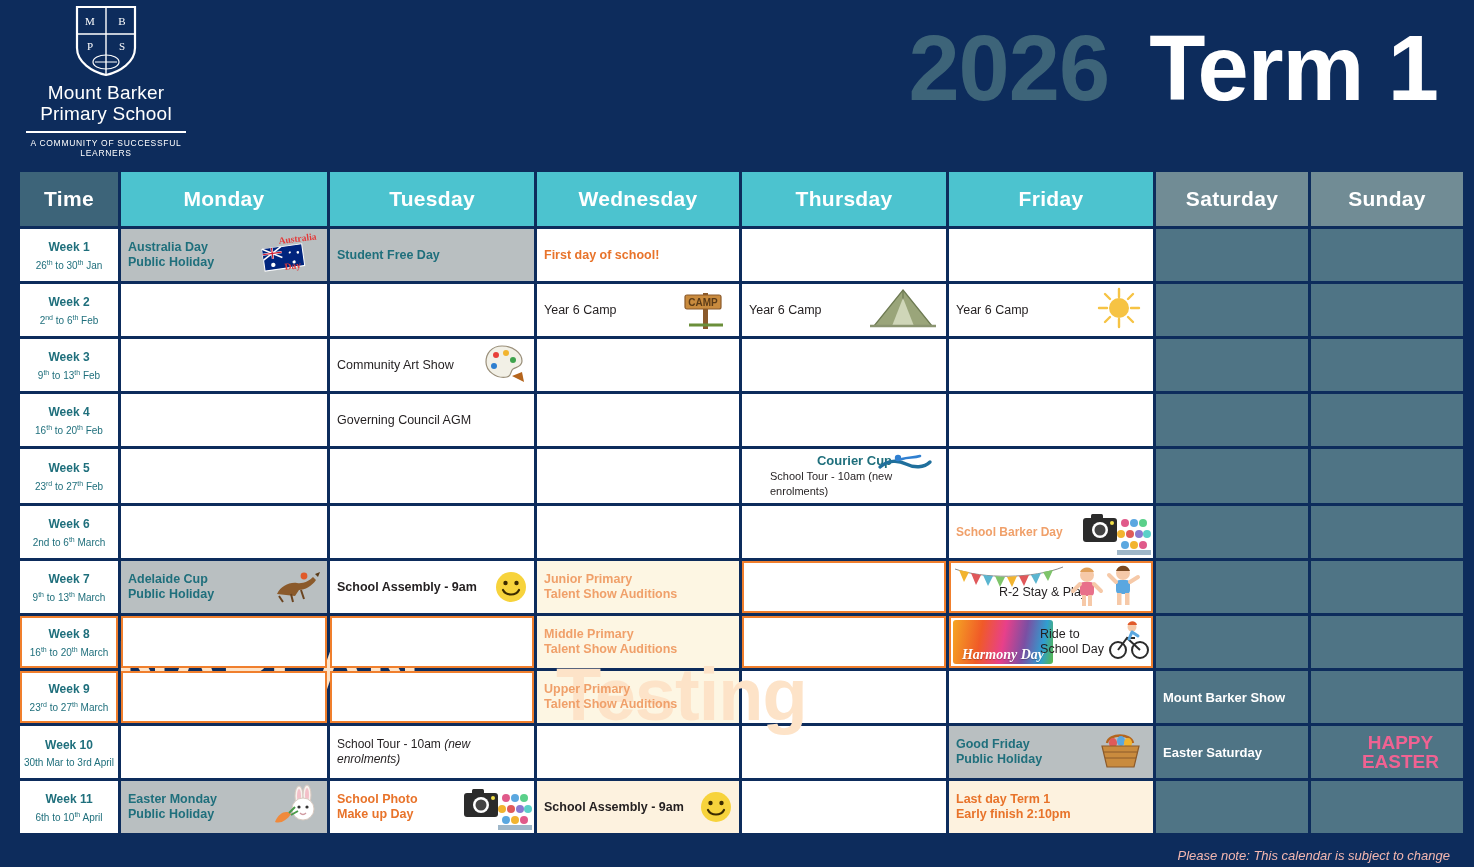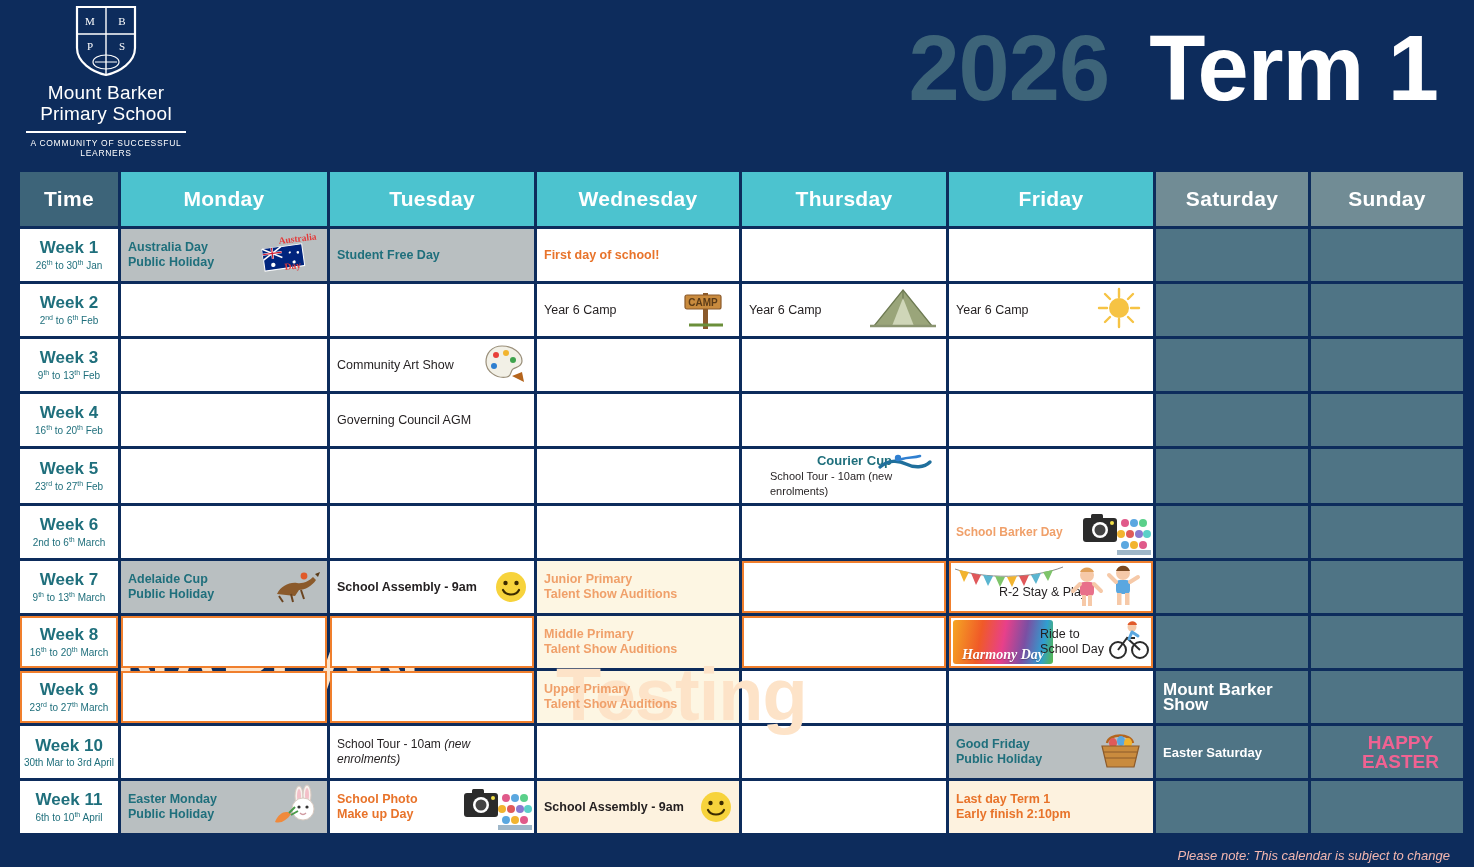--- a/index.html
+++ b/index.html
@@ -63,21 +63,21 @@
   .hd.time { background: #3d6479; }
   .hd.wk { background: #4cc3cf; }
   .hd.we { background: #718c95; }
 
   .weekcell {
     background: #ffffff; min-height: 52px;
     display: flex; flex-direction: column; align-items: center; justify-content: center;
     padding: 2px 0;
   }
   .weekcell .wk-name {
-    font-size: 17px; font-weight: bold; color: #1f6f7c; line-height: 19px;
+    font-size: 12px; font-weight: bold; color: #1f6f7c; line-height: 19px;
   }
   .weekcell .wk-date {
     font-size: 10px; color: #1f6f7c; margin-top: 2px;
   }
   .weekcell .wk-date sup { font-size: 7px; }
 
   .cell {
     background: #ffffff; min-height: 52px; position: relative;
     padding: 4px 7px;
     font-size: 12.5px; color: #231f20; line-height: 15px;
@@ -491,21 +491,21 @@
     <div class="wk-date">23<sup>rd</sup> to 27<sup>th</sup> March</div>
   </div>
   <div class="cell naplan ob"></div>
   <div class="cell naplan ob"></div>
   <div class="cell cream">
     <div class="txt tc-orange-l">Upper Primary<br>Talent Show Auditions</div>
   </div>
   <div class="cell naplan"></div>
   <div class="cell"></div>
   <div class="cell weekendgrey">
-    <div class="txt tc-white" style="font-size:17px;">Mount Barker Show</div>
+    <div class="txt tc-white" style="font-size:13px;">Mount Barker Show</div>
   </div>
   <div class="cell weekendgrey"></div>
 
   <div class="weekcell">
     <div class="wk-name">Week 10</div>
     <div class="wk-date">30th Mar to 3rd April</div>
   </div>
   <div class="cell"></div>
   <div class="cell">
     <div class="txt tc-dark" style="font-size:12px;">School Tour - 10am <i>(new enrolments)</i></div>

